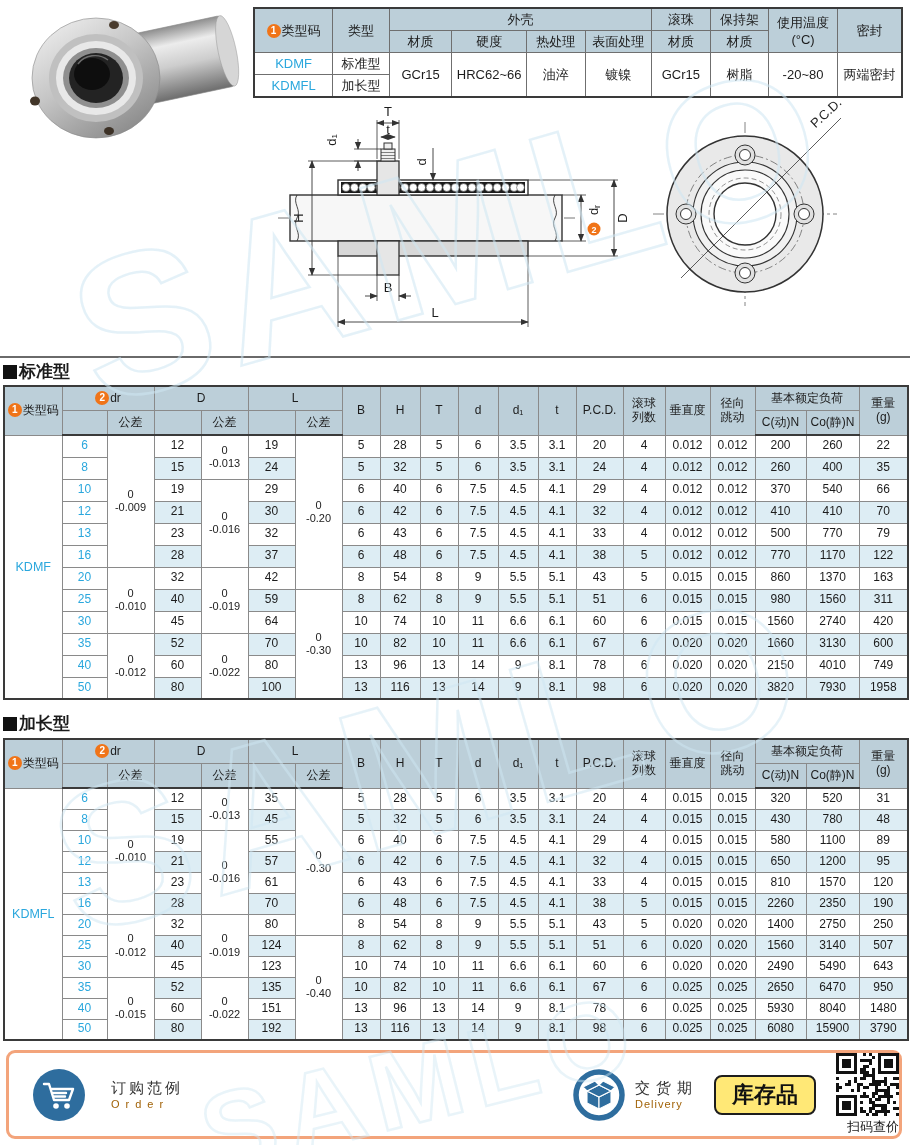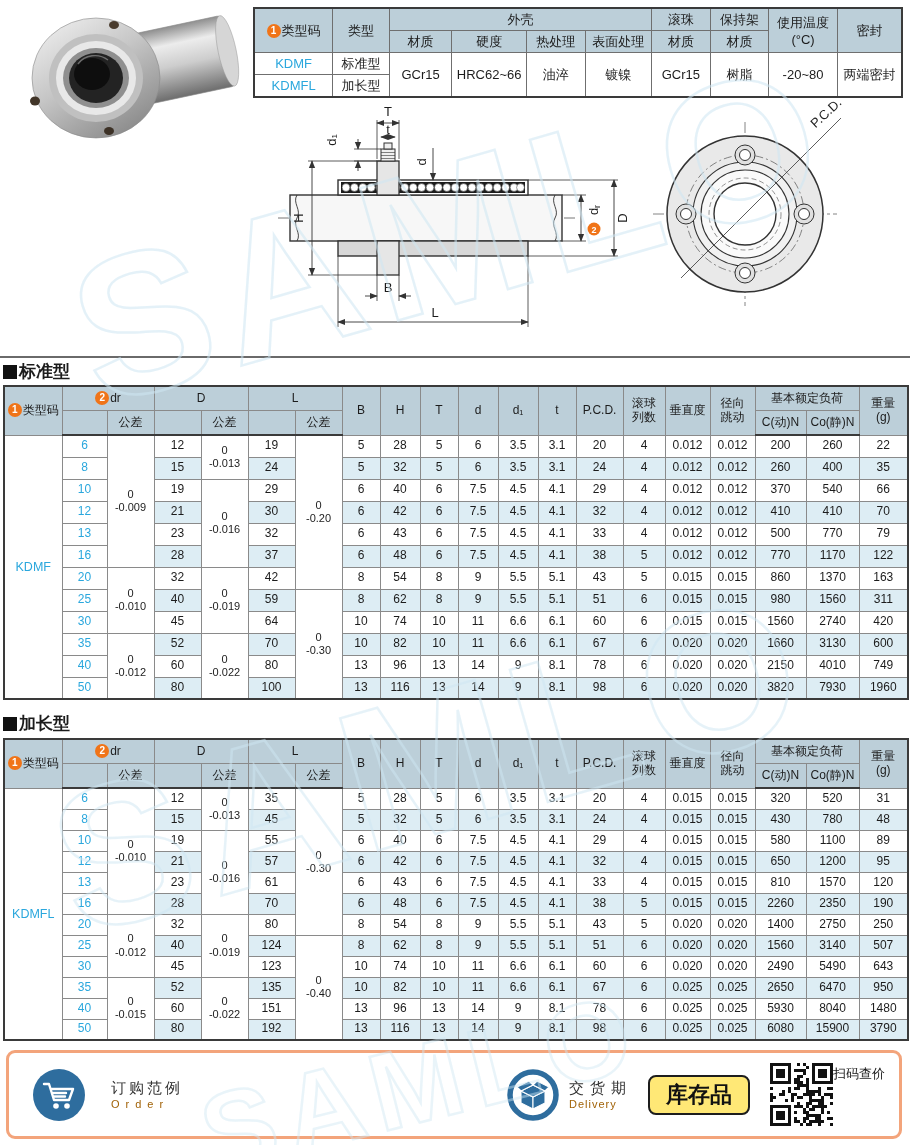--- a/index.html
+++ b/index.html
@@ -35,21 +35,21 @@
   
   .footer{left:6px;top:1050px;width:890px;height:83px;border:3px solid #f3a47b;border-radius:9px;
           display:flex;align-items:center}
   .ord-cn{font-size:15px;letter-spacing:3px;color:#333}
   .ord-en{font-size:11px;letter-spacing:6px;color:#a16207}
   .ordtbl{border:2px solid #3a3a3a;margin-left:14px}
   .ordtbl th,.ordtbl td{border:1px solid #555;font-size:13px;height:18px}
   .ordtbl .ttl{font-weight:bold}
   .badge{background:#ffe876;border:2.5px solid #1d1d1d;border-radius:8px;padding:3px 16px;
          font-size:22px;font-weight:bold;color:#111;white-space:nowrap}
-  .qrwrap{display:flex;flex-direction:row;align-items:flex-start;margin-left:20px;margin-right:14px}
+  .qrwrap{display:flex;flex-direction:column;align-items:flex-end;margin-left:20px;}
   .qrcap{font-size:13px;margin-top:2px}
   .dim{font-size:13px;fill:#1c1c1c}
   .wm{font-weight:bold;fill:none;stroke:#cfe7f3;stroke-width:2.5px;letter-spacing:10px}
 </style>
 </head>
 <body>
 
 <svg class="abs" style="left:0;top:0;pointer-events:none;z-index:6" width="910" height="1145">
   <text class="wm" x="470" y="300" font-size="200" text-anchor="middle" transform="rotate(-16 470 300)" opacity="0.55">SAMLO</text>
   <text class="wm" x="450" y="830" font-size="200" text-anchor="middle" transform="rotate(-16 450 830)" opacity="0.5">SAMLO</text>
@@ -541,21 +541,21 @@
         <td class="s">13</td>
         <td class="s">14</td>
         <td class="s">9</td>
         <td class="s">8.1</td>
         <td class="s">98</td>
         <td class="s">6</td>
         <td class="s">0.020</td>
         <td class="s">0.020</td>
         <td class="s">3820</td>
         <td class="s">7930</td>
-        <td class="s">1960</td>
+        <td class="s">1958</td>
       </tr>
     </tbody>
 </table>
 
 <div class="sec-title abs" style="left:3px;top:712px">
   <span class="sq"></span>
   <span>加长型</span>
 </div>
 <table class="main t-ext abs" style="left:3px;top:738px">
   <colgroup>

